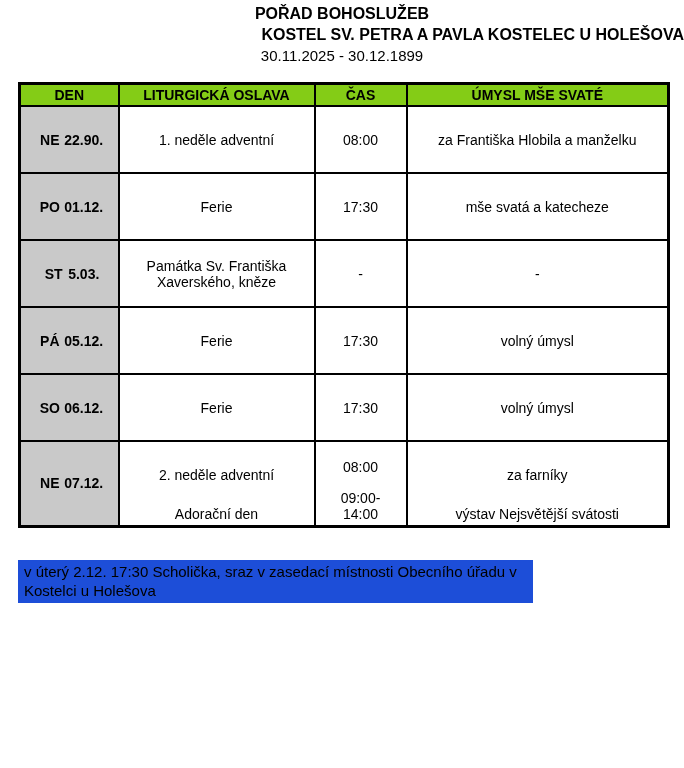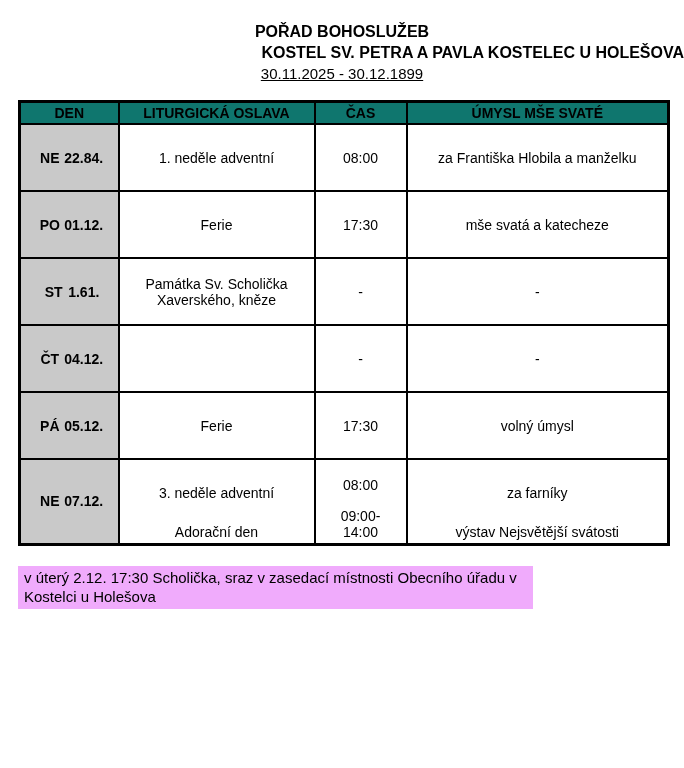--- a/index.html
+++ b/index.html
@@ -9,56 +9,55 @@
     font-family: "Liberation Sans", "DejaVu Sans", sans-serif;
     color: #000000;
   }
   .page {
     position: relative;
     width: 684px;
     height: 768px;
     background: #ffffff;
     overflow: hidden;
     box-sizing: border-box;
-    padding-top: 21px;
+    padding-top: 3px;
   }
   .title-block { text-align: center; }
   .title {
     font-size: 16px;
     font-weight: bold;
     line-height: 21px;
     margin: 0;
   }
   .subtitle {
     font-size: 16px;
     font-weight: bold;
     line-height: 21px;
     margin: 0;
     text-align: right;
   }
   .date-range {
     font-size: 15px;
     font-weight: normal;
     line-height: 21px;
     margin: 0;
-    text-decoration: underline;
   }
   table.schedule {
     border-collapse: collapse;
     table-layout: fixed;
     width: 649px;
     margin: 16px 0 0 18px;
     border: 3px solid #000000;
   }
   table.schedule col.c-den  { width: 99px; }
   table.schedule col.c-lit  { width: 196px; }
   table.schedule col.c-cas  { width: 92px; }
   table.schedule col.c-umysl{ width: 262px; }
   table.schedule th {
-    background: #0f766e;
+    background: #84cc16;
     border: 2px solid #000000;
     font-size: 14px;
     font-weight: bold;
     height: 20px;
     padding: 0 2px;
     text-align: center;
     vertical-align: middle;
   }
   table.schedule td {
     border: 2px solid #000000;
@@ -89,22 +88,22 @@
     flex: 1;
     display: flex;
     align-items: center;
     justify-content: center;
   }
   .stack .line-bottom {
     padding-bottom: 1px;
   }
   .footnote {
     width: 515px;
-    margin: 20px 0 0 18px;
-    background: #f0abfc;
+    margin: 32px 0 0 18px;
+    background: #1d4ed8;
     box-sizing: border-box;
     padding: 2px 6px 3px 6px;
     font-size: 15px;
     line-height: 19px;
   }
   .footnote-text { max-width: 600px; }
 </style>
 </head>
 <body>
 
@@ -126,54 +125,54 @@
     <thead>
       <tr>
         <th>DEN</th>
         <th>LITURGICKÁ OSLAVA</th>
         <th>ČAS</th>
         <th>ÚMYSL MŠE SVATÉ</th>
       </tr>
     </thead>
     <tbody>
       <tr class="row">
-        <td class="day-cell"><span class="day-abbr">NE</span><span>22.84.</span></td>
+        <td class="day-cell"><span class="day-abbr">NE</span><span>22.90.</span></td>
         <td>1. neděle adventní</td>
         <td>08:00</td>
         <td>za Františka Hlobila a manželku</td>
       </tr>
       <tr class="row">
         <td class="day-cell"><span class="day-abbr">PO</span><span>01.12.</span></td>
         <td>Ferie</td>
         <td>17:30</td>
         <td>mše svatá a katecheze</td>
       </tr>
       <tr class="row">
-        <td class="day-cell"><span class="day-abbr">ST</span><span>1.61.</span></td>
-        <td>Památka Sv. Scholička Xaverského, kněze</td>
-        <td>-</td>
-        <td>-</td>
-      </tr>
-      <tr class="row">
-        <td class="day-cell"><span class="day-abbr">ČT</span><span>04.12.</span></td>
-        <td></td>
+        <td class="day-cell"><span class="day-abbr">ST</span><span>5.03.</span></td>
+        <td>Památka Sv. Františka Xaverského, kněze</td>
         <td>-</td>
         <td>-</td>
       </tr>
       <tr class="row">
         <td class="day-cell"><span class="day-abbr">PÁ</span><span>05.12.</span></td>
         <td>Ferie</td>
         <td>17:30</td>
         <td>volný úmysl</td>
       </tr>
+      <tr class="row">
+        <td class="day-cell"><span class="day-abbr">SO</span><span>06.12.</span></td>
+        <td>Ferie</td>
+        <td>17:30</td>
+        <td>volný úmysl</td>
+      </tr>
       <tr class="row-last">
         <td class="day-cell"><span class="day-abbr">NE</span><span>07.12.</span></td>
         <td>
           <div class="stack">
-            <span class="line-top">3. neděle adventní</span>
+            <span class="line-top">2. neděle adventní</span>
             <span class="line-bottom">Adorační den</span>
           </div>
         </td>
         <td>
           <div class="stack">
             <span class="line-top">08:00</span>
             <span class="line-bottom">09:00-14:00</span>
           </div>
         </td>
         <td>

